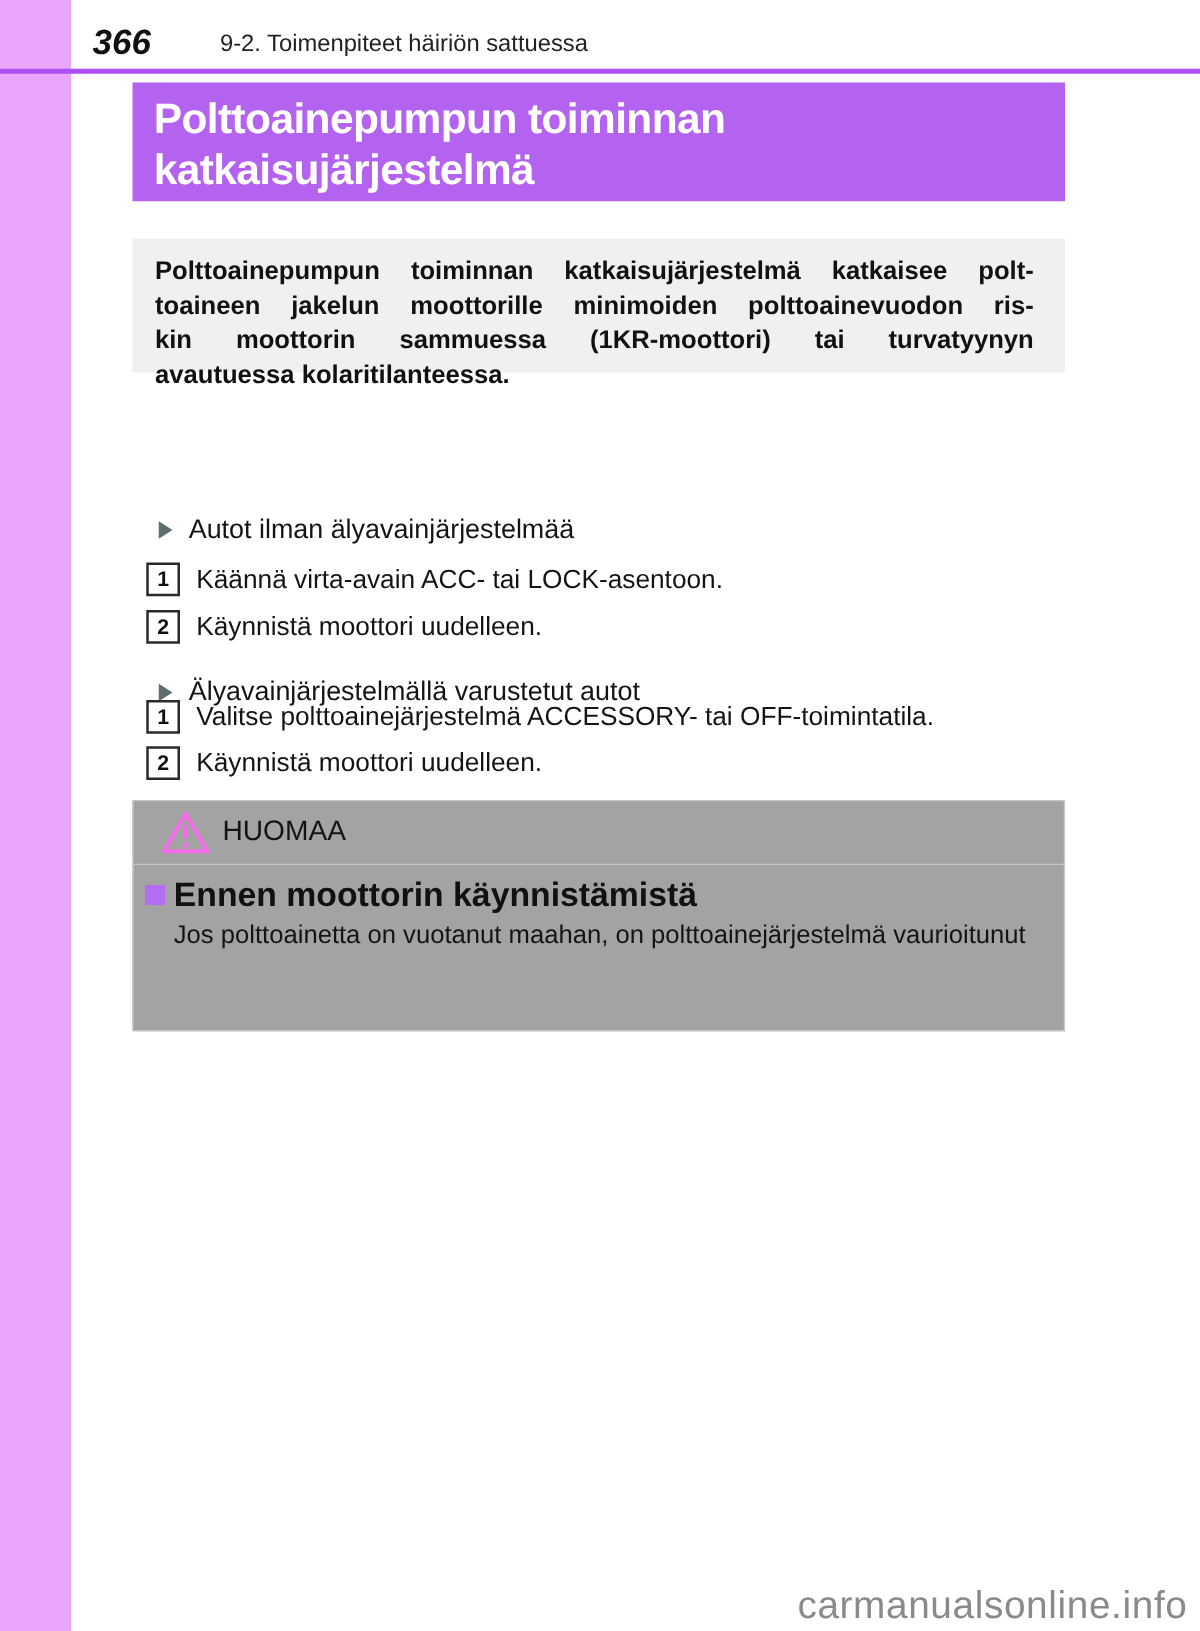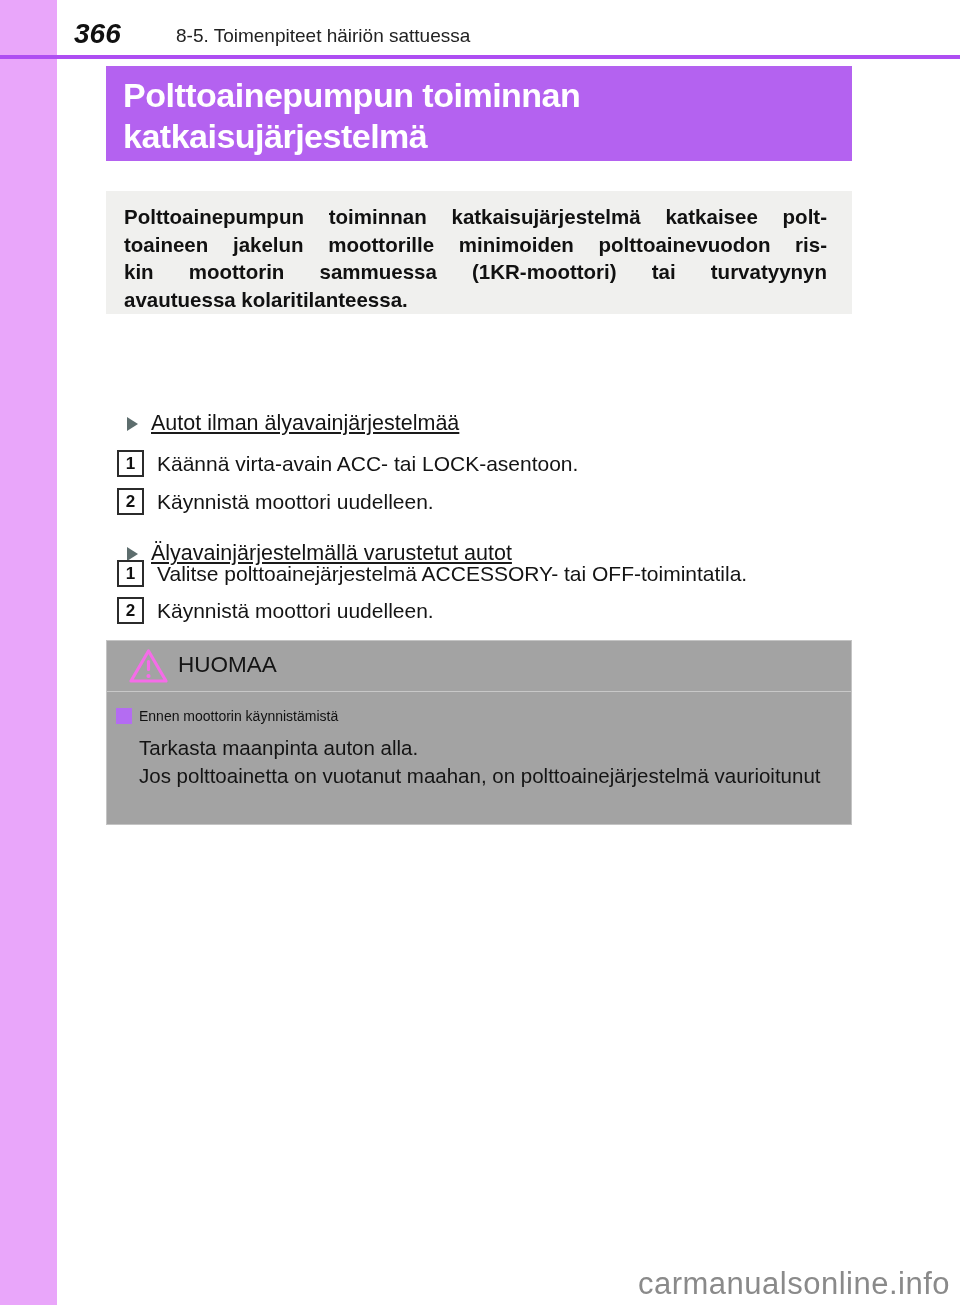--- a/index.html
+++ b/index.html
@@ -42,41 +42,41 @@
   }
   .title-line {
     color: #ffffff; font-weight: 700;
     font-size: 34px; line-height: 41px;
     letter-spacing: -0.5px;
     white-space: nowrap;
   }
   
   .lead-box {
     position: absolute; left: 106px; top: 191px;
-    width: 746px; height: 123px;
+    width: 746px; height: 107px;
     background: var(--c-lead-bg, #f0f0ee);
     box-sizing: border-box;
     padding: 12px 25px 0 18px;
   }
   .lead-line {
     font-size: 20.5px; font-weight: 700; color: #111;
     line-height: 27.5px; white-space: nowrap;
   }
   .lead-line.just { white-space: normal; text-align: justify; text-align-last: justify; }
   
   .intro {
     position: absolute; left: 130px; top: 344px;
     width: 722px;
   }
   .intro-line { font-size: 21px; line-height: 29px; }
   .intro-line.just { text-align: justify; text-align-last: justify; }
   
   .arrow-row {
     position: absolute; left: 127px;
-    display: flex; align-items: center; gap: 13px; text-decoration: underline;
+    display: flex; align-items: center; gap: 13px;
   }
   .arrow-tri {
     width: 0; height: 0; flex: 0 0 auto;
     border-left: 11px solid var(--c-arrow, #5d6d6d);
     border-top: 7px solid transparent;
     border-bottom: 7px solid transparent;
   }
   .arrow-label { font-size: 21.5px; color: #141414; }
   
   .step-row {
@@ -109,39 +109,39 @@
     position: absolute; left: 71px; top: 11px;
     font-size: 22.5px; color: #141414;
   }
   .notice-content { padding: 12px 20px 0 9px; }
   .notice-heading-row { display: flex; align-items: flex-start; gap: 7px; }
   .bullet-square {
     flex: 0 0 auto;
     width: 16px; height: 16px; margin-top: 4px;
     background: var(--c-bullet, #b46cf2);
   }
-  .notice-heading { font-size: 14px; font-weight: 400; color: #111; line-height: 24px; text-align: center; }
+  .notice-heading { font-size: 27px; font-weight: 700; color: #111; line-height: 24px; text-align: center; }
   .notice-body { margin-left: 23px; margin-top: 6px; }
   .notice-line { font-size: 20.5px; line-height: 27.5px; color: #141414; }
   
   .watermark {
     position: absolute; right: 10px; top: 1266px;
     font-size: 31px; color: var(--c-watermark, #8a8a8a);
     letter-spacing: 0.5px;
   }
 </style>
 </head>
 <body>
 
 <div class="page">
 
   <div class="sidebar-stripe"></div>
 
   <div class="page-number">366</div>
-  <div class="chapter-title">8-5. Toimenpiteet häiriön sattuessa</div>
+  <div class="chapter-title">9-2. Toimenpiteet häiriön sattuessa</div>
   <div class="header-rule"></div>
 
   <div class="title-block">
     <div class="title-line">Polttoainepumpun toiminnan</div>
     <div class="title-line">katkaisujärjestelmä</div>
   </div>
 
   <div class="lead-box">
     <div class="lead-line just">Polttoainepumpun toiminnan katkaisujärjestelmä katkaisee polt-</div>
     <div class="lead-line just">toaineen jakelun moottorille minimoiden polttoainevuodon ris-</div>
@@ -186,21 +186,20 @@
         <circle cx="20.5" cy="28" r="2.1" fill="#f56ce8"></circle>
       </svg>
       <span class="notice-title">HUOMAA</span>
     </div>
     <div class="notice-content">
       <div class="notice-heading-row">
         <span class="bullet-square"></span>
         <span class="notice-heading">Ennen moottorin käynnistämistä</span>
       </div>
       <div class="notice-body">
-        <div class="notice-line">Tarkasta maanpinta auton alla.</div>
         <div class="notice-line">Jos polttoainetta on vuotanut maahan, on polttoainejärjestelmä vaurioitunut</div>
       </div>
     </div>
   </div>
 
   <div class="watermark">carmanualsonline.info</div>
 
 </div>
 
 </body></html>

